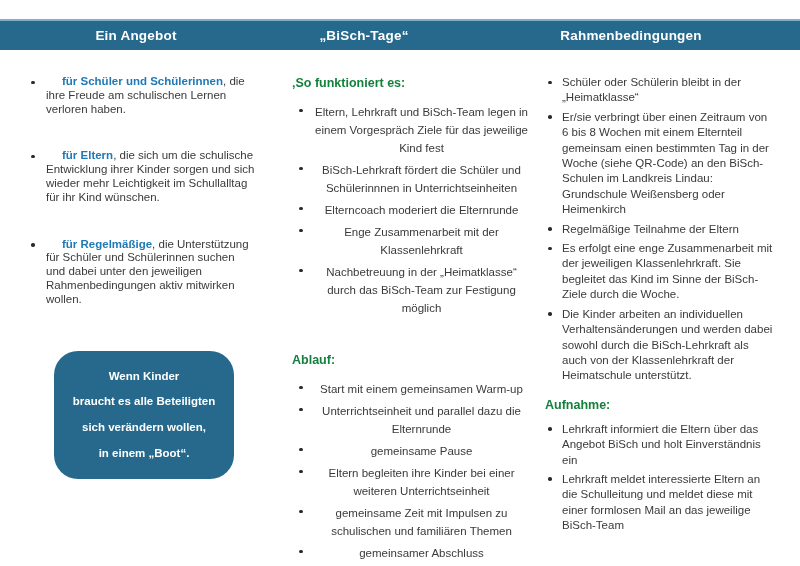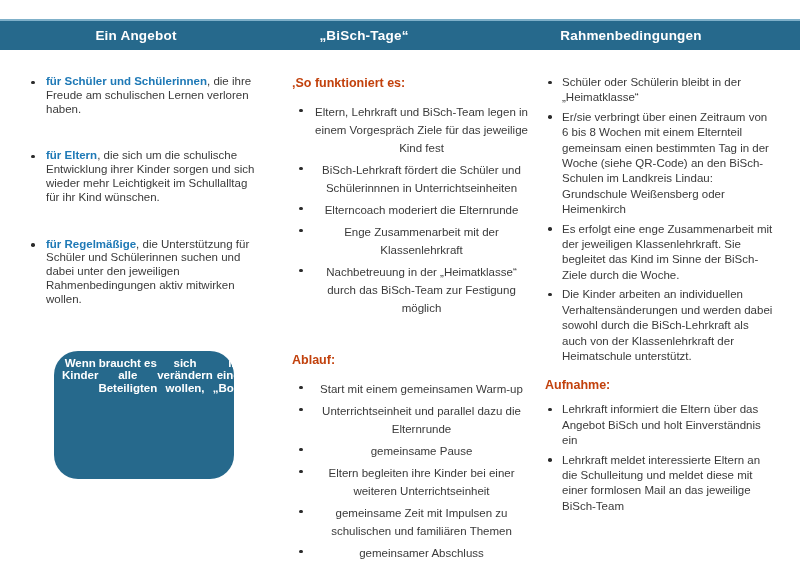--- a/index.html
+++ b/index.html
@@ -28,37 +28,37 @@
   .col3 { width:267px; padding:25px 27px 0 12px; }
   ul { list-style:none; margin:0; padding:0; }
   li { position:relative; font-size:11.5px; }
   li::before {
     content:""; position:absolute; width:3.5px; height:3.5px;
     border-radius:50%; background:#2b2b2b; top:5.5px;
   }
   
   .list1 li { padding-left:18px; line-height:13.8px; margin-bottom:33px; }
   .list1 li::before { left:3px; }
-  .lead { color:#1e79b6; font-weight:bold; }
+  .lead { color:#1e79b6; font-weight:bold;margin-left:16px; }
   
   .list2 li { padding-left:22px; line-height:18px; margin-bottom:4px;text-align:center; }
   .list2 li::before { left:7px; }
   .list3 li { padding-left:17px; line-height:15.4px; margin-bottom:4px; }
   .list3 li::before { left:3px; }
   
   .heading {
-    margin:0 0 13px 0; color:#c2410c; font-weight:bold; font-size:12.5px;
+    margin:0 0 13px 0; color:#15803d; font-weight:bold; font-size:12.5px;
   }
   .heading.ablauf { margin-top:36px; }
   .heading.aufnahme { margin-top:14px; margin-bottom:10px; }
   
   .quote-box {
     margin:44px 0 0 26px; width:180px; height:128px; box-sizing:border-box;
     background:#26698c; border-radius:24px; color:#ffffff;
-    display:flex; flex-direction:row; justify-content:space-evenly;
+    display:flex; flex-direction:column; justify-content:space-evenly;
     text-align:center; padding:6px 8px;
   }
   .quote-line { font-size:11.5px; font-weight:bold; line-height:1.1; }
 </style>
 </head>
 <body>
 
 <div class="page">
 
   <div class="bar">
@@ -100,20 +100,21 @@
         <li>Eltern begleiten ihre Kinder bei einer weiteren Unterrichtseinheit</li>
         <li>gemeinsame Zeit mit Impulsen zu schulischen und familiären Themen</li>
         <li>gemeinsamer Abschluss</li>
       </ul>
     </div>
 
     <div class="col col3">
       <ul class="list3">
         <li>Schüler oder Schülerin bleibt in der „Heimatklasse“</li>
         <li>Er/sie verbringt über einen Zeitraum von 6 bis 8 Wochen mit einem Elternteil gemeinsam einen bestimmten Tag in der Woche (siehe QR-Code) an den BiSch-Schulen im Landkreis Lindau: Grundschule Weißensberg oder Heimenkirch</li>
+        <li>Regelmäßige Teilnahme der Eltern</li>
         <li>Es erfolgt eine enge Zusammenarbeit mit der jeweiligen Klassenlehrkraft. Sie begleitet das Kind im Sinne der BiSch-Ziele durch die Woche.</li>
         <li>Die Kinder arbeiten an individuellen Verhaltensänderungen und werden dabei sowohl durch die BiSch-Lehrkraft als auch von der Klassenlehrkraft der Heimatschule unterstützt.</li>
       </ul>
       <h3 class="heading aufnahme">Aufnahme:</h3>
       <ul class="list3">
         <li>Lehrkraft informiert die Eltern über das Angebot BiSch und holt Einverständnis ein</li>
         <li>Lehrkraft meldet interessierte Eltern an die Schulleitung und meldet diese mit einer formlosen Mail an das jeweilige BiSch-Team</li>
       </ul>
     </div>
 

